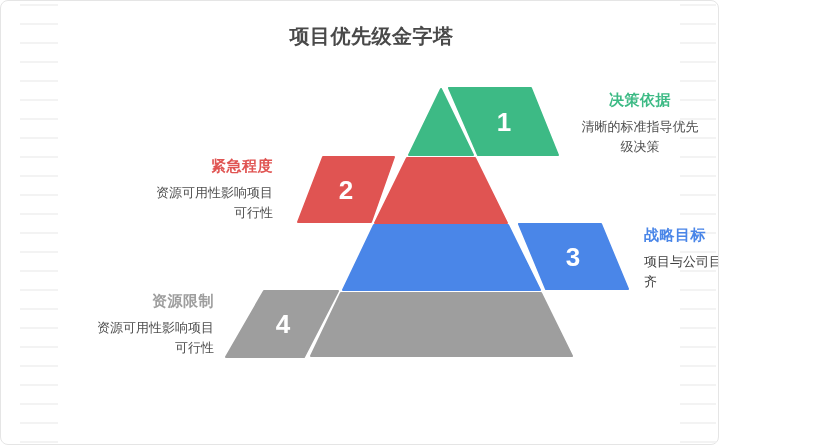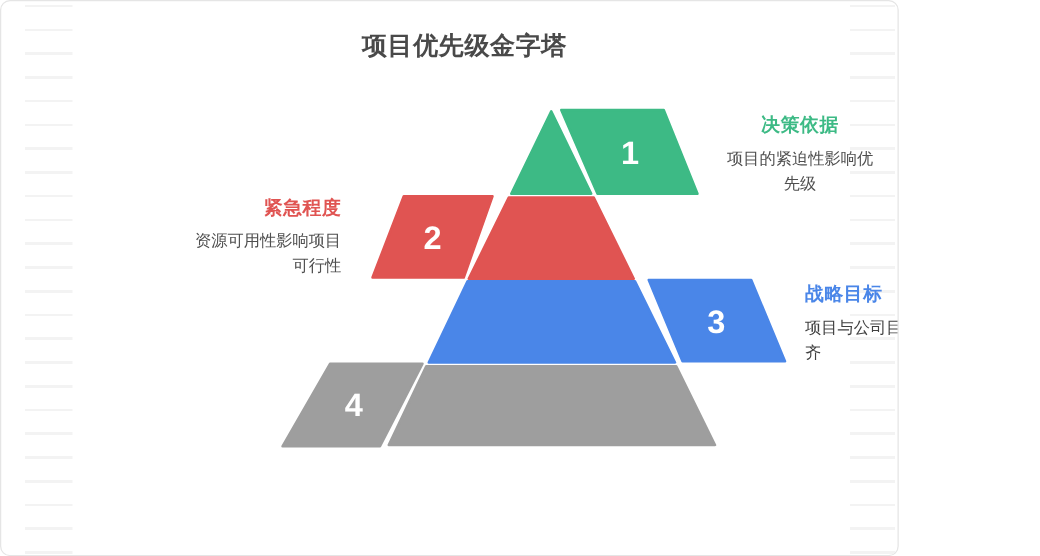--- a/index.html
+++ b/index.html
@@ -69,27 +69,31 @@
     <polygon points="263,290 337,290 303,356 225,356" fill="#9e9e9e" stroke="#9e9e9e"></polygon>
 
     <text class="num" x="503" y="130" fill="#ffffff">1</text>
     <text class="num" x="345" y="198" fill="#ffffff">2</text>
     <text class="num" x="572" y="265" fill="#ffffff">3</text>
     <text class="num" x="282" y="332" fill="#ffffff">4</text>
   </svg>
 
   <div class="level-label label-1">
     <h2 style="color: rgb(61, 186, 133);">决策依据</h2>
-    <p style="color: rgb(79, 79, 79);">项目的紧迫性影响优先级</p>
+    <p style="color: rgb(79, 79, 79);">清晰的标准指导优先级决策</p>
   </div>
 
   <div class="level-label label-2">
     <h2 style="color: rgb(224, 84, 82);">紧急程度</h2>
     <p style="color: rgb(79, 79, 79);">资源可用性影响项目可行性</p>
   </div>
 
   <div class="level-label label-3">
     <h2 style="color: rgb(74, 134, 232);">战略目标</h2>
     <p style="color: #404040;">项目与公司目标的对齐</p>
   </div>
 
+  <div class="level-label label-4">
+    <h2 style="color: rgb(158, 158, 158);">资源限制</h2>
+    <p style="color: rgb(79, 79, 79);">资源可用性影响项目可行性</p>
+  </div>
 
 </div>
 
 </body></html>

